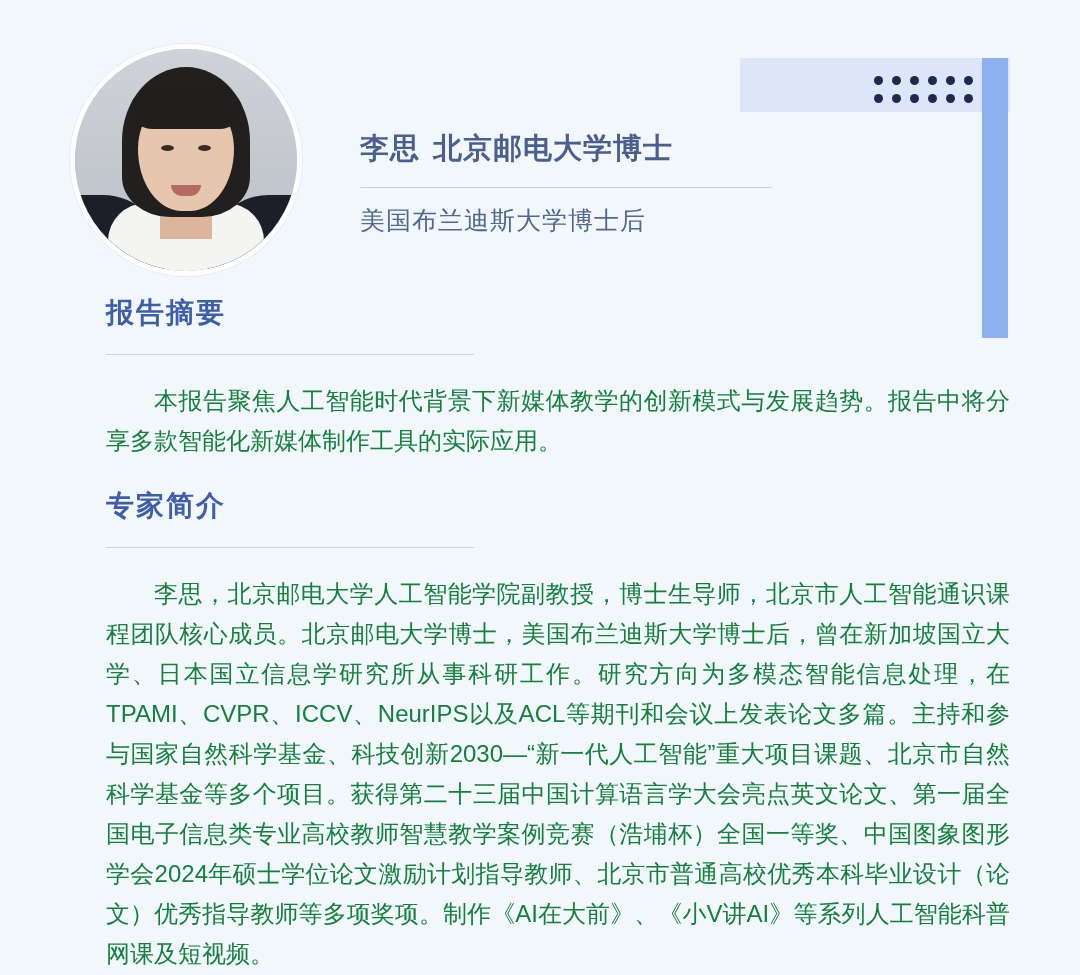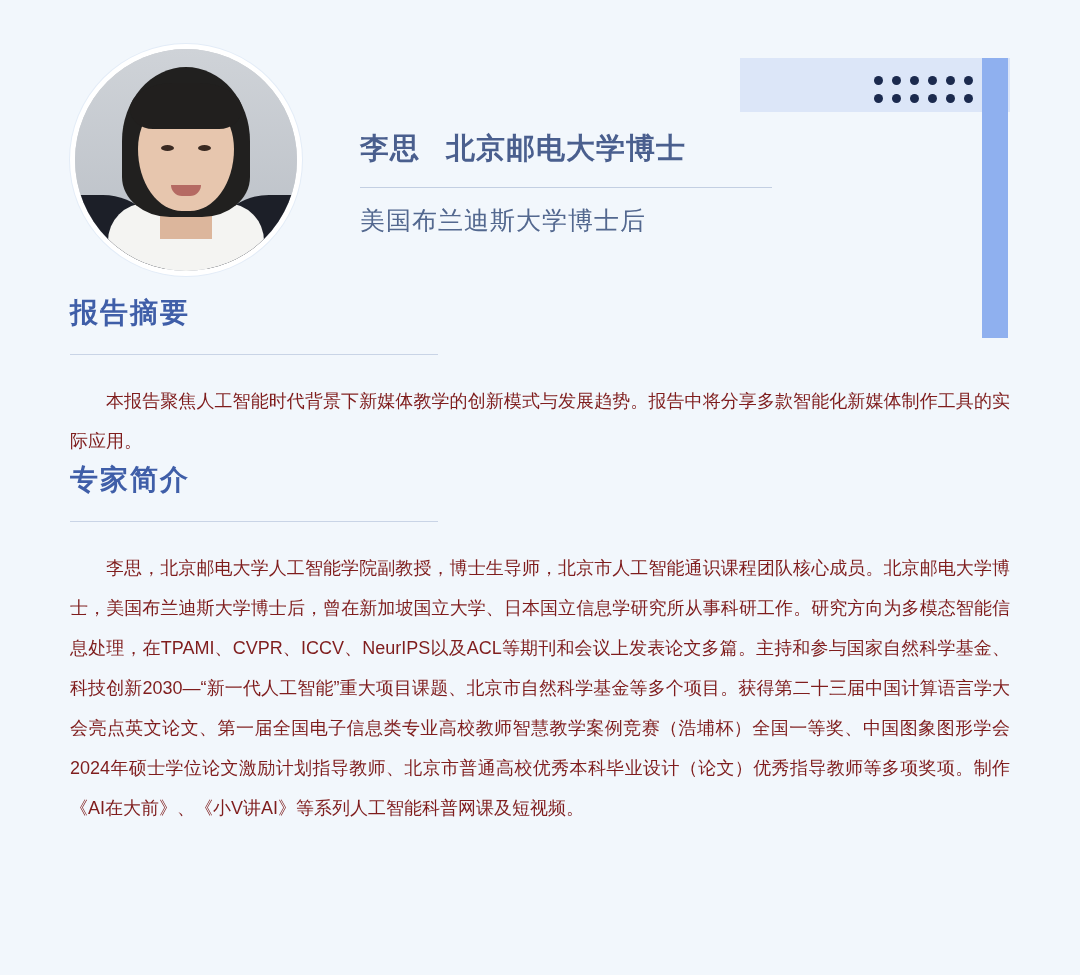--- a/index.html
+++ b/index.html
@@ -174,57 +174,57 @@
     margin-left: 58px;
     padding-top: 46px;
   }
   .speaker-line {
     font-size: 29px;
     font-weight: bold;
     color: #4a5f8e;
     letter-spacing: 1px;
     white-space: nowrap;
   }
-  .speaker-name { margin-right: 26px; }
+  .speaker-name { margin-right: 13px; }
   .title-rule {
     width: 412px;
     height: 1px;
     background: #c3cfe2;
     margin: 18px 0 16px 0;
   }
   .topic {
     font-size: 25px;
     color: #53688f;
     letter-spacing: 1px;
   }
 
   
   .content {
-    padding: 36px 70px 0 70px;
+    padding: 36px 70px 0 106px;
   }
   .section-title {
     font-size: 28px;
     font-weight: bold;
     color: #3f5ea8;
     letter-spacing: 2px;
   }
   .section-rule {
     height: 1px;
     background: #c9d4e6;
     margin: 22px 0 26px 0;
   }
 
   .para {
-    font-size: 18px;
+    font-size: 24px;
     line-height: 40px;
-    color: #7f1d1d;
+    color: #15803d;
     text-indent: 2em;
     text-align: justify;
   }
-  .section + .section { }
+  .section + .section { margin-top: 26px; }
   .sec-abstract .section-rule { width: 368px; }
   .sec-bio .section-rule { width: 368px; }
 </style>
 </head>
 <body>
 
 <div class="deco">
   <div class="deco-band"></div>
   <div class="deco-bar"></div>
   <div class="deco-dots">

